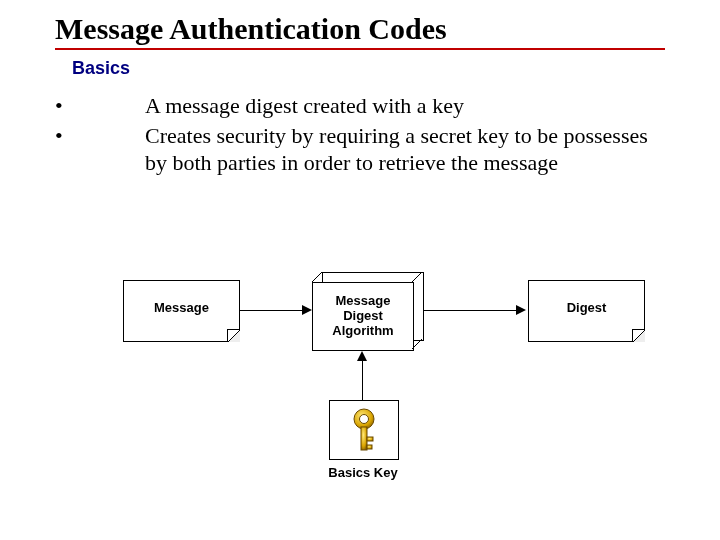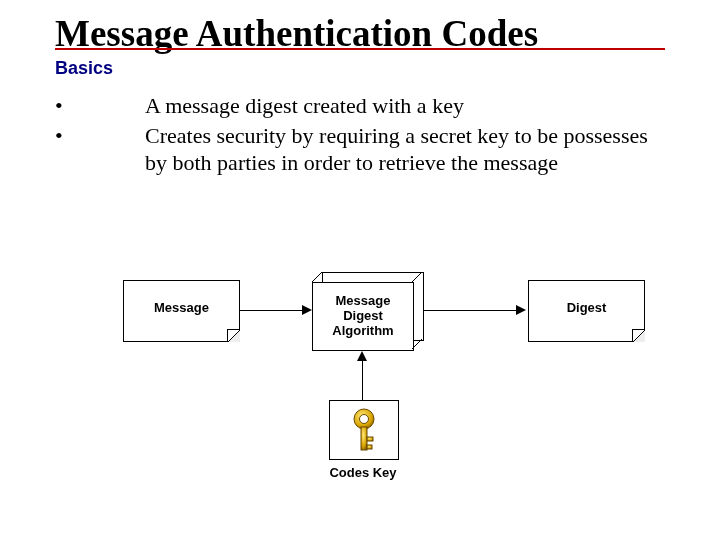--- a/index.html
+++ b/index.html
@@ -8,35 +8,35 @@
     width: 720px;
     height: 540px;
     font-family: "Times New Roman", Times, serif;
     background: #fff;
     position: relative;
   }
   .title {
     position: absolute;
     left: 55px;
     top: 12px;
-    font-size: 37px;
+    font-size: 30px;
     font-weight: bold;
     color: #000;
   }
   .title-underline {
     position: absolute;
     left: 55px;
     top: 48px;
     width: 610px;
     height: 2px;
     background: #c00000;
   }
   .subtitle {
     position: absolute;
-    left: 55px;
+    left: 72px;
     top: 58px;
     font-family: Arial, Helvetica, sans-serif;
     font-size: 18px;
     font-weight: bold;
     color: #000080;
   }
   .bullets {
     position: absolute;
     left: 55px;
     top: 92px;
@@ -198,15 +198,15 @@
           </radialGradient>
         </defs>
         <circle cx="17" cy="12" r="10" fill="url(#g)" stroke="#6b4a00" stroke-width="1"></circle>
         <circle cx="17" cy="12" r="4.5" fill="#fff" stroke="#6b4a00" stroke-width="1"></circle>
         <rect x="14" y="20" width="6" height="23" fill="url(#g)" stroke="#6b4a00" stroke-width="1"></rect>
         <rect x="20" y="30" width="6" height="4" fill="url(#g)" stroke="#6b4a00" stroke-width="1"></rect>
         <rect x="20" y="38" width="5" height="4" fill="url(#g)" stroke="#6b4a00" stroke-width="1"></rect>
       </svg>
     </span>
   </div>
-  <div class="secret-key-label" style="left:315px; top:465px; width:80px;">Codes Key</div>
+  <div class="secret-key-label" style="left:315px; top:465px; width:80px;">Basics Key</div>
 
 </div>
 
 </body></html>

